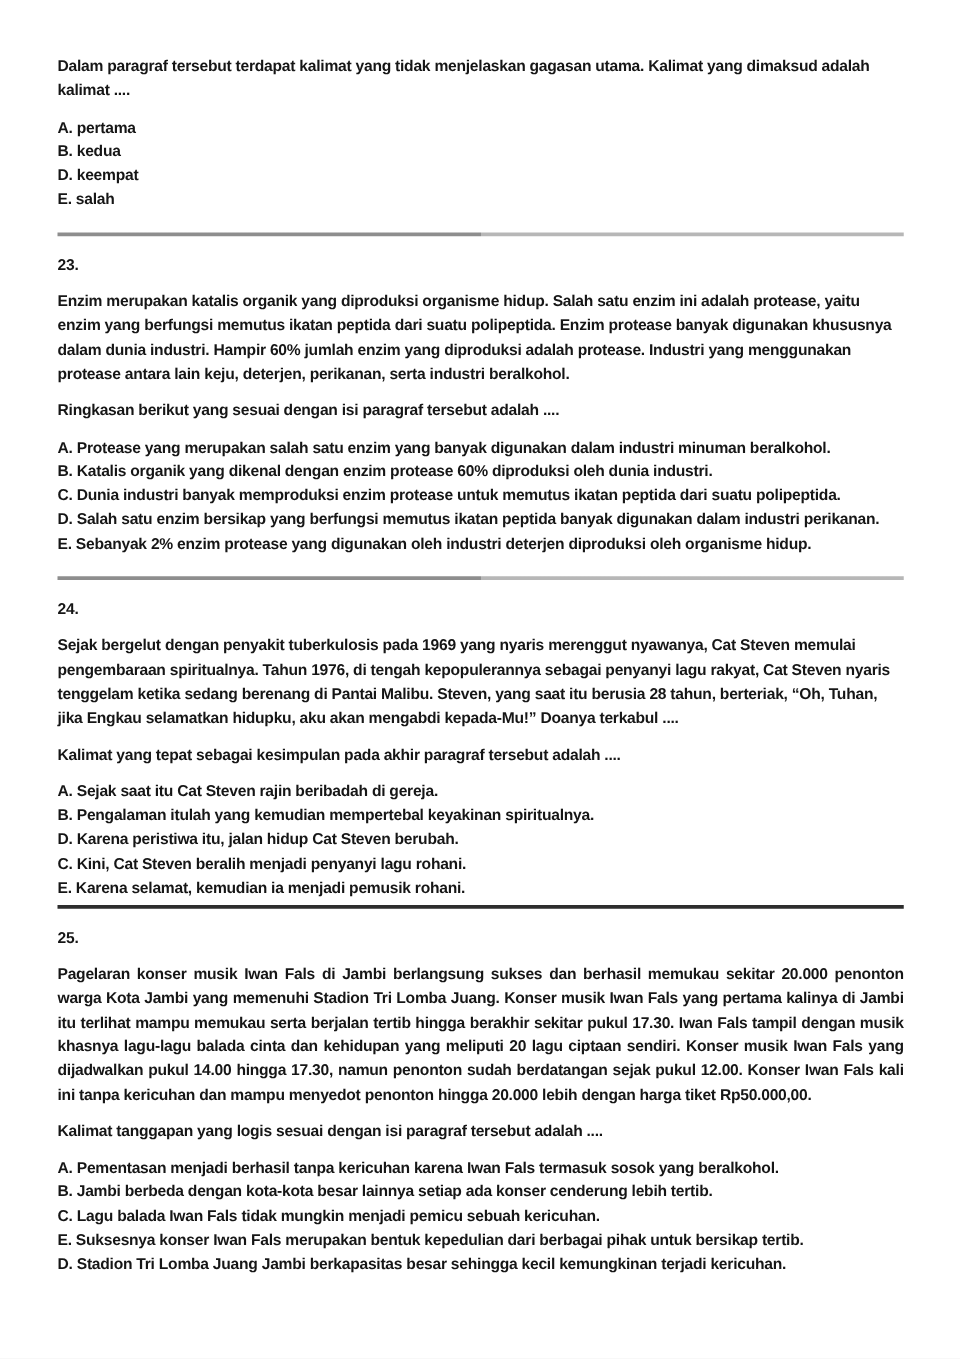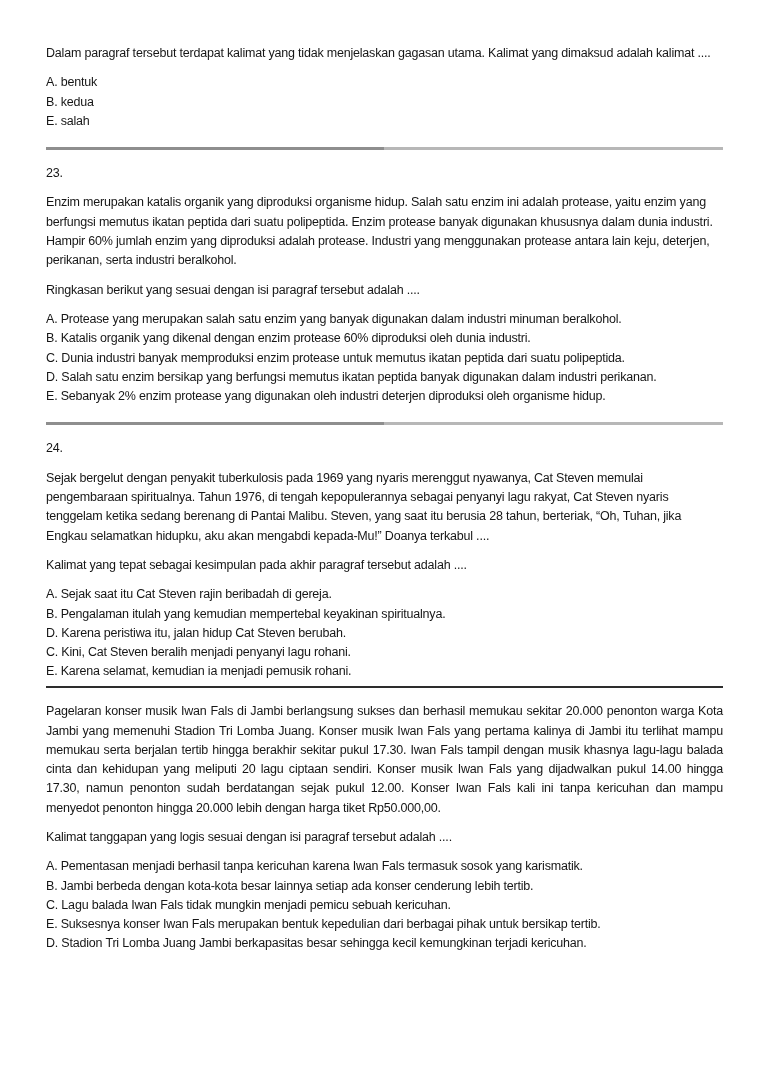--- a/index.html
+++ b/index.html
@@ -16,21 +16,21 @@
     font-family:"Liberation Sans","DejaVu Sans",sans-serif;
   }
   .page{
     width:768px;
     height:1087px;
     margin:0 auto;
     background:var(--page-bg);
     color:var(--text);
     padding:44px 45px 0 46px;
     font-size:12.5px;
-    font-weight:400;
+    font-weight:700;
     line-height:19.3px;
     letter-spacing:-0.2px;
     overflow:hidden;
   }
   p{margin:0;}
   .qnum{margin:0 0 10px;}
   .qnum:empty{display:none;}
   .passage{margin:0 0 10px;}
   .passage:empty{display:none;}
   .passage.justify{text-align:justify;}
@@ -52,22 +52,23 @@
 </style>
 </head>
 <body>
 
 <div class="page">
 
   <section class="qblock">
 
     <p class="prompt">Dalam paragraf tersebut terdapat kalimat yang tidak menjelaskan gagasan utama. Kalimat yang dimaksud adalah kalimat ....</p>
     <div class="options">
-      <p class="option">A. bentuk</p>
+      <p class="option">A. pertama</p>
       <p class="option">B. kedua</p>
+      <p class="option">D. keempat</p>
       <p class="option">E. salah</p>
     </div>
   </section>
 
   <hr class="divider soft">
 
   <section class="qblock">
     <p class="qnum">23.</p>
     <p class="passage">Enzim merupakan katalis organik yang diproduksi organisme hidup. Salah satu enzim ini adalah protease, yaitu enzim yang berfungsi memutus ikatan peptida dari suatu polipeptida. Enzim protease banyak digunakan khususnya dalam dunia industri. Hampir 60% jumlah enzim yang diproduksi adalah protease. Industri yang menggunakan protease antara lain keju, deterjen, perikanan, serta industri beralkohol.</p>
     <p class="prompt">Ringkasan berikut yang sesuai dengan isi paragraf tersebut adalah ....</p>
@@ -91,24 +92,25 @@
       <p class="option">B. Pengalaman itulah yang kemudian mempertebal keyakinan spiritualnya.</p>
       <p class="option">D. Karena peristiwa itu, jalan hidup Cat Steven berubah.</p>
       <p class="option">C. Kini, Cat Steven beralih menjadi penyanyi lagu rohani.</p>
       <p class="option">E. Karena selamat, kemudian ia menjadi pemusik rohani.</p>
     </div>
   </section>
 
   <hr class="divider dark">
 
   <section class="qblock">
+    <p class="qnum">25.</p>
     <p class="passage justify">Pagelaran konser musik Iwan Fals di Jambi berlangsung sukses dan berhasil memukau sekitar 20.000 penonton warga Kota Jambi yang memenuhi Stadion Tri Lomba Juang. Konser musik Iwan Fals yang pertama kalinya di Jambi itu terlihat mampu memukau serta berjalan tertib hingga berakhir sekitar pukul 17.30. Iwan Fals tampil dengan musik khasnya lagu-lagu balada cinta dan kehidupan yang meliputi 20 lagu ciptaan sendiri. Konser musik Iwan Fals yang dijadwalkan pukul 14.00 hingga 17.30, namun penonton sudah berdatangan sejak pukul 12.00. Konser Iwan Fals kali ini tanpa kericuhan dan mampu menyedot penonton hingga 20.000 lebih dengan harga tiket Rp50.000,00.</p>
     <p class="prompt">Kalimat tanggapan yang logis sesuai dengan isi paragraf tersebut adalah ....</p>
     <div class="options">
-      <p class="option">A. Pementasan menjadi berhasil tanpa kericuhan karena Iwan Fals termasuk sosok yang karismatik.</p>
+      <p class="option">A. Pementasan menjadi berhasil tanpa kericuhan karena Iwan Fals termasuk sosok yang beralkohol.</p>
       <p class="option">B. Jambi berbeda dengan kota-kota besar lainnya setiap ada konser cenderung lebih tertib.</p>
       <p class="option">C. Lagu balada Iwan Fals tidak mungkin menjadi pemicu sebuah kericuhan.</p>
       <p class="option">E. Suksesnya konser Iwan Fals merupakan bentuk kepedulian dari berbagai pihak untuk bersikap tertib.</p>
       <p class="option">D. Stadion Tri Lomba Juang Jambi berkapasitas besar sehingga kecil kemungkinan terjadi kericuhan.</p>
     </div>
   </section>
 
 </div>
 
 </body></html>

